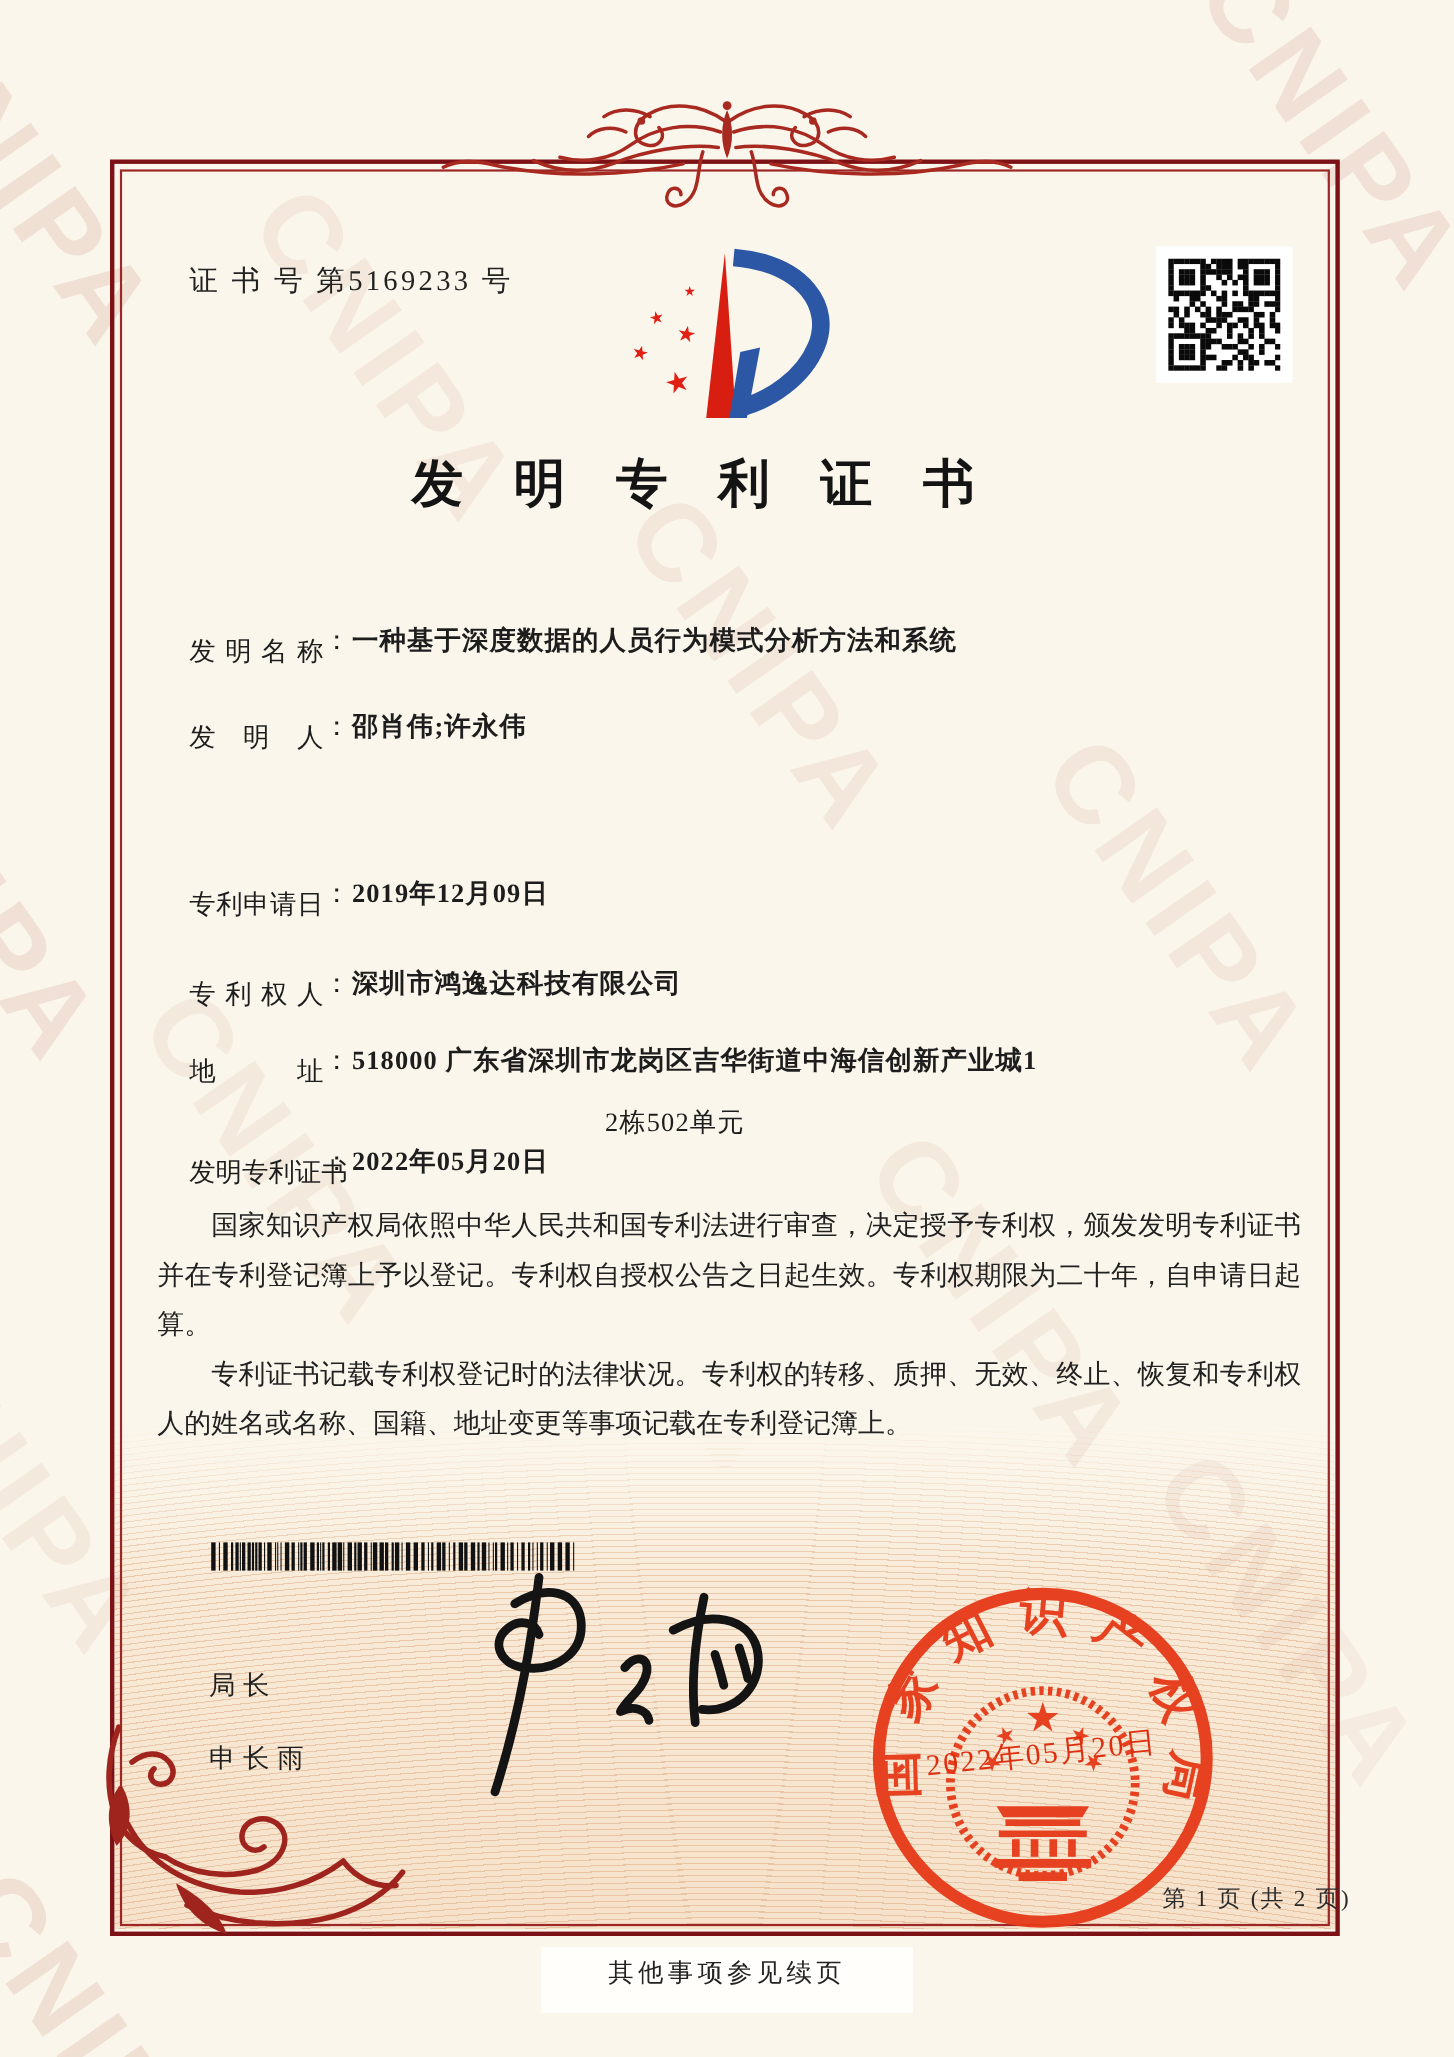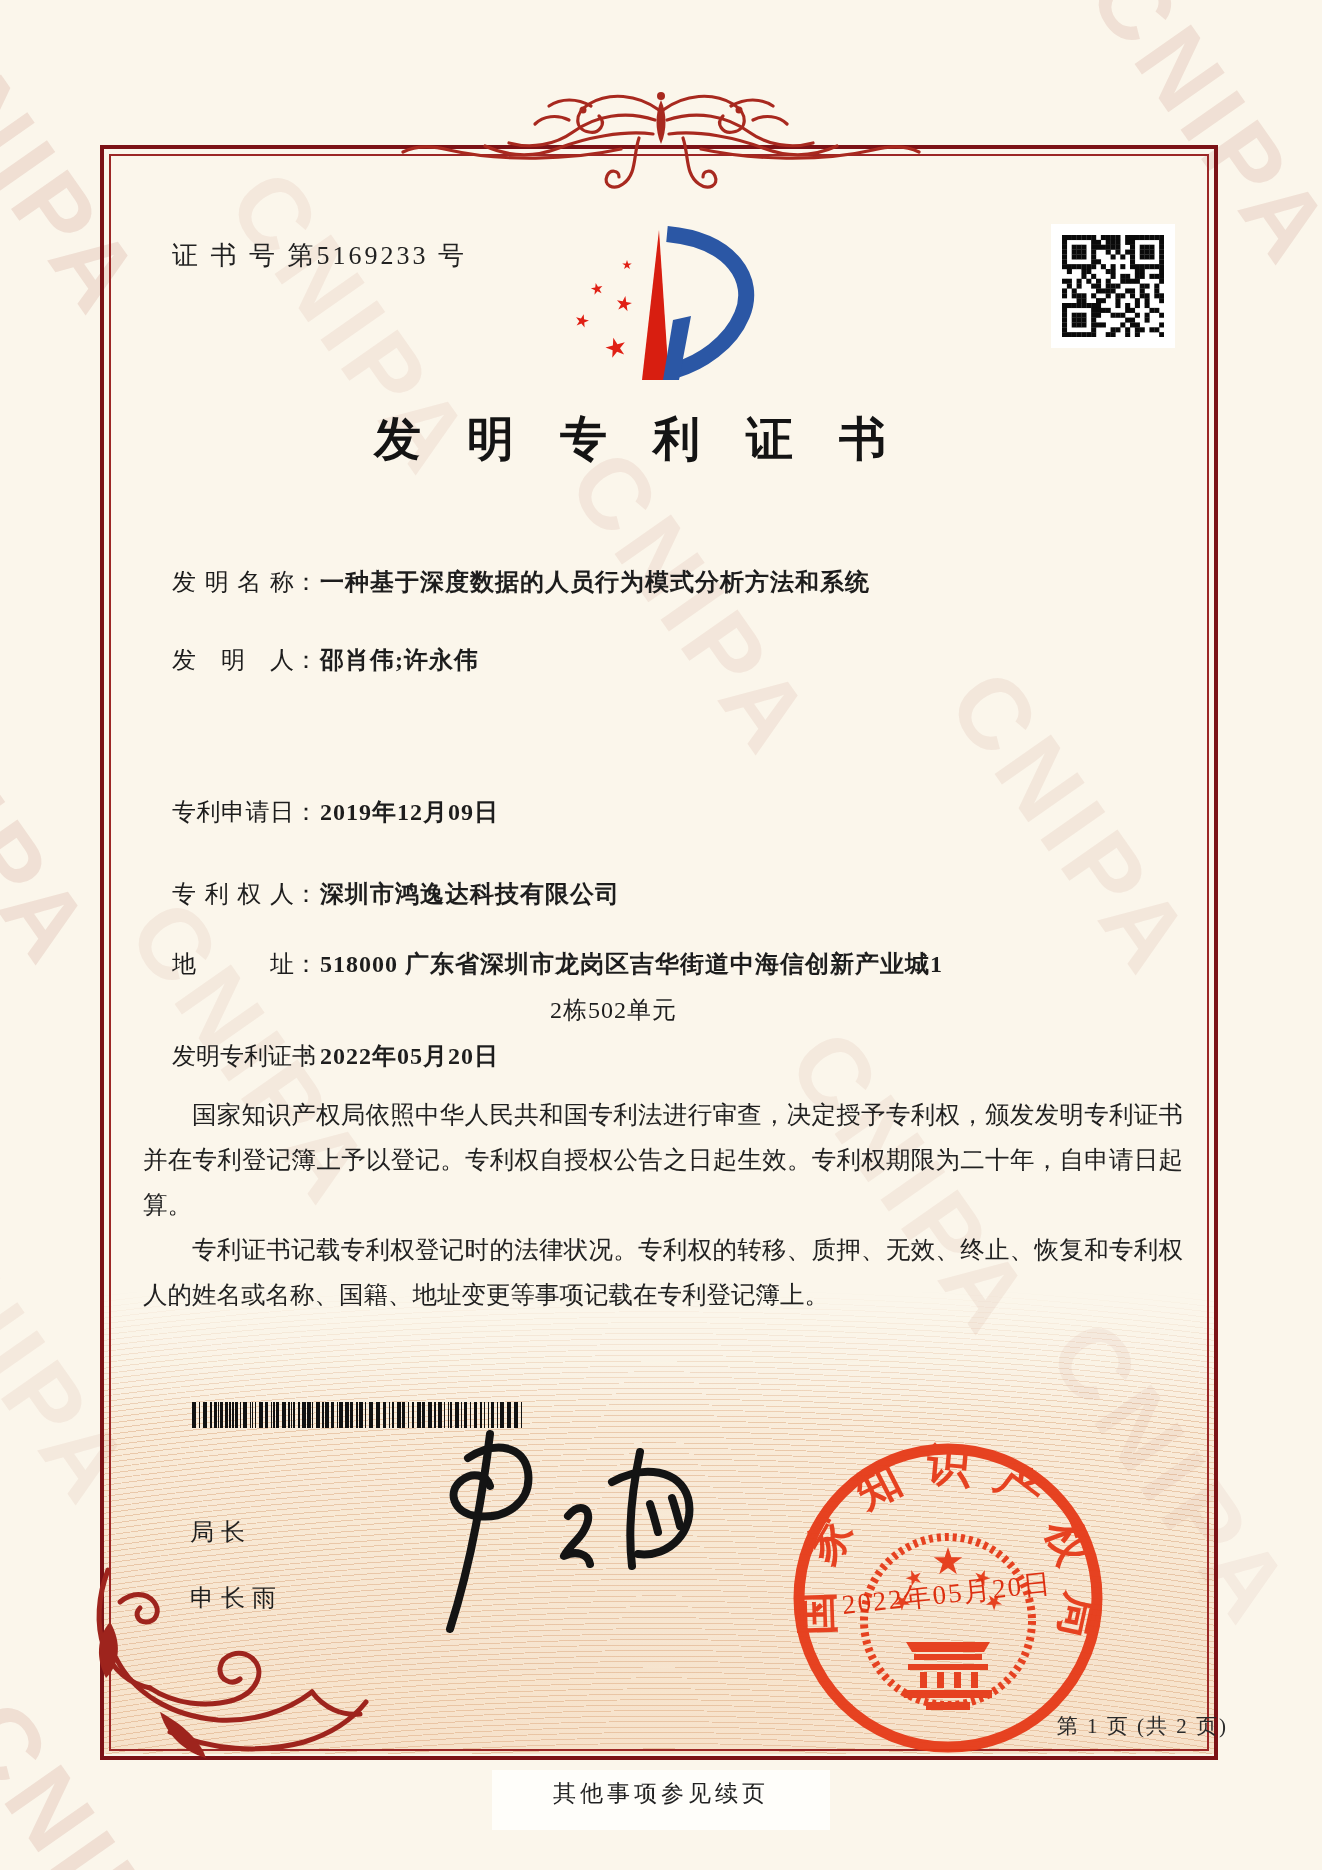--- a/index.html
+++ b/index.html
@@ -49,20 +49,21 @@
   #title {
     position:absolute; left:0; top:408px; width:1260px; z-index:5;
     text-align:center; font-size:47px; font-weight:bold; color:#141414;
     letter-spacing:46px; padding-left:46px;
   }
   
   .frow { position:absolute; z-index:5; font-size:24px; color:#1d1d1d; white-space:nowrap; }
   .flabel {
     display:inline-block; width:122px; text-align:justify; text-align-last:justify;
     vertical-align:top;
+    margin-top:10px;
   }
   .fcolon { display:inline-block; width:26px; vertical-align:top; }
   .fvalue { letter-spacing:1px;font-weight:bold; }
   .addr2 { margin-left:112px; margin-top:14px; letter-spacing:1px;text-align:center; }
   
   #body-text {
     position:absolute; left:143px; top:1092px; width:1040px; z-index:5;
     font-size:24.5px; line-height:45px; text-align:justify; color:#212121;
   }
   #body-text p { text-indent:2em; }

